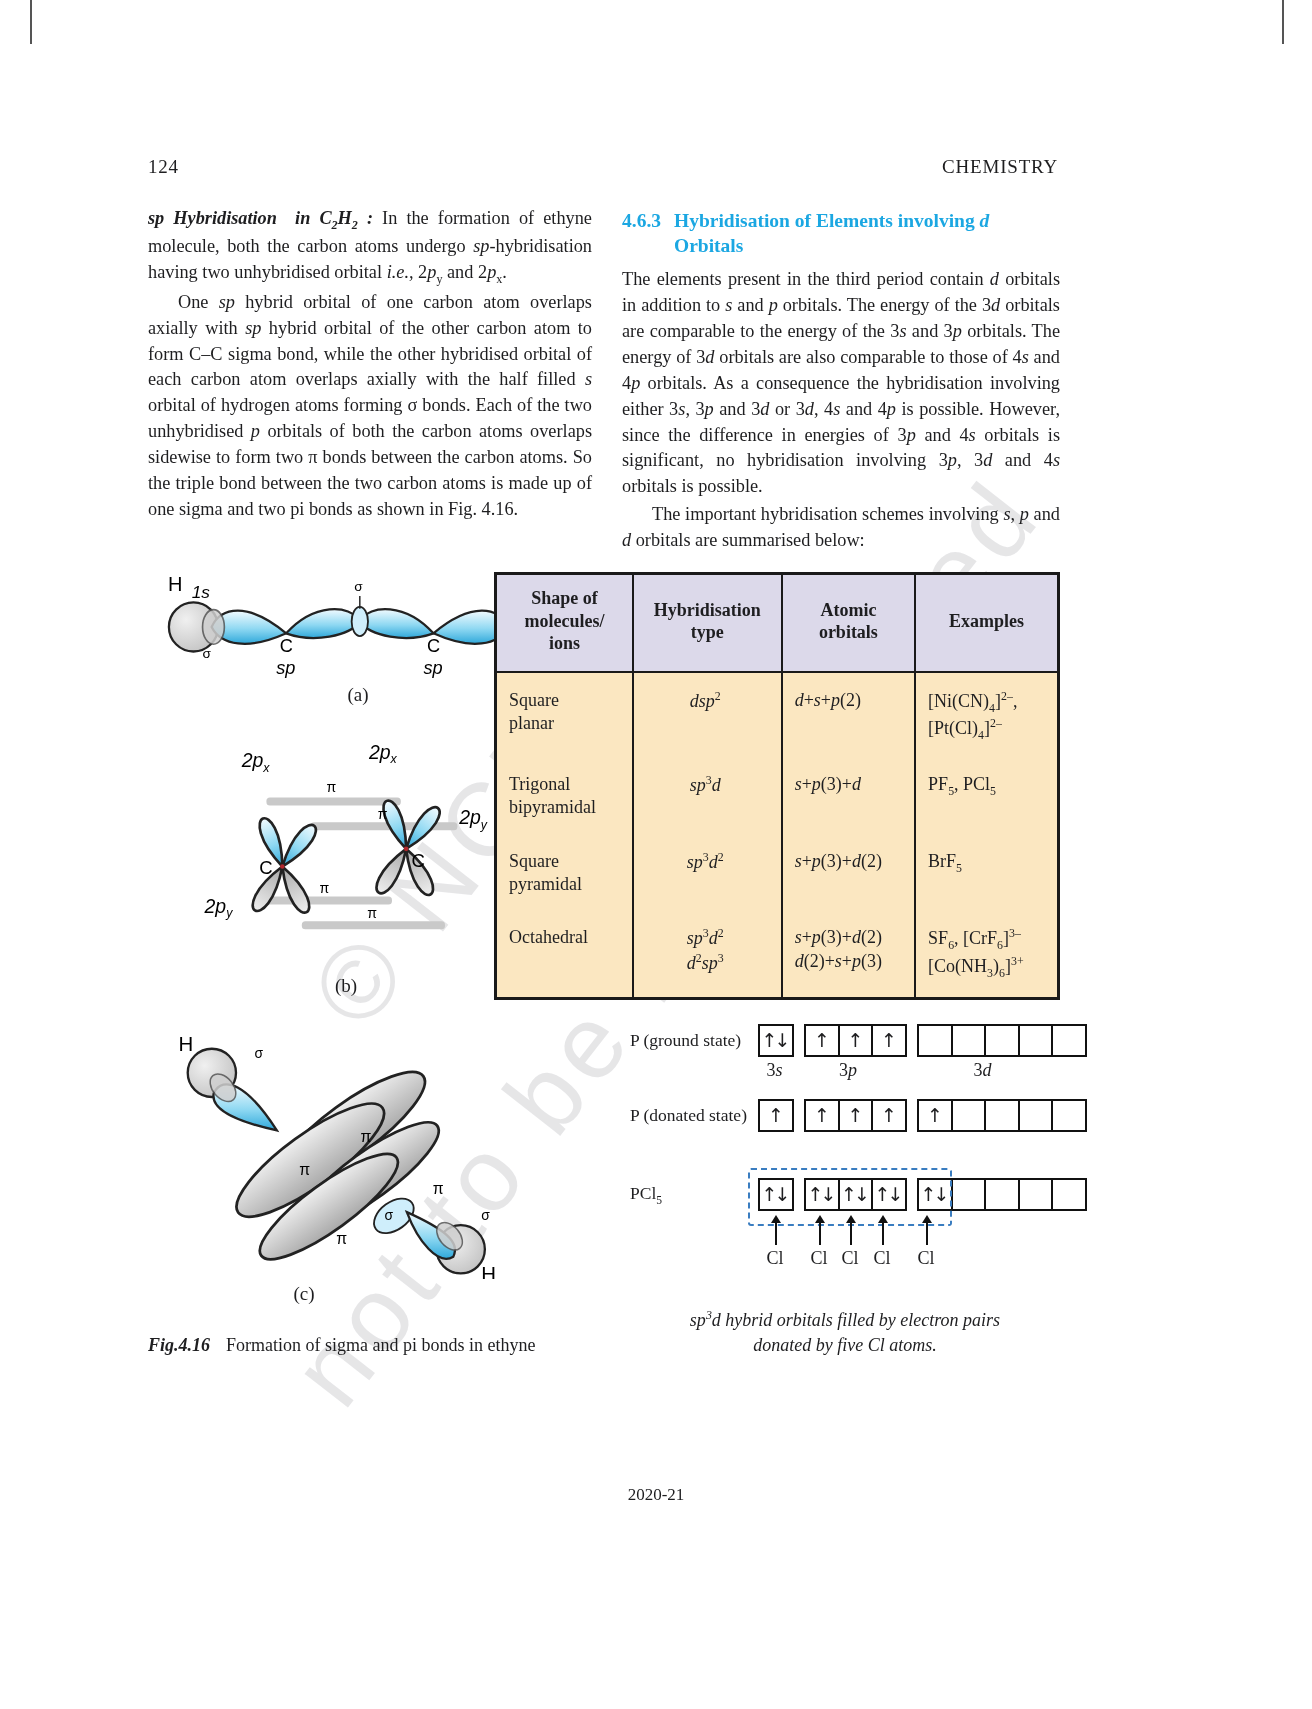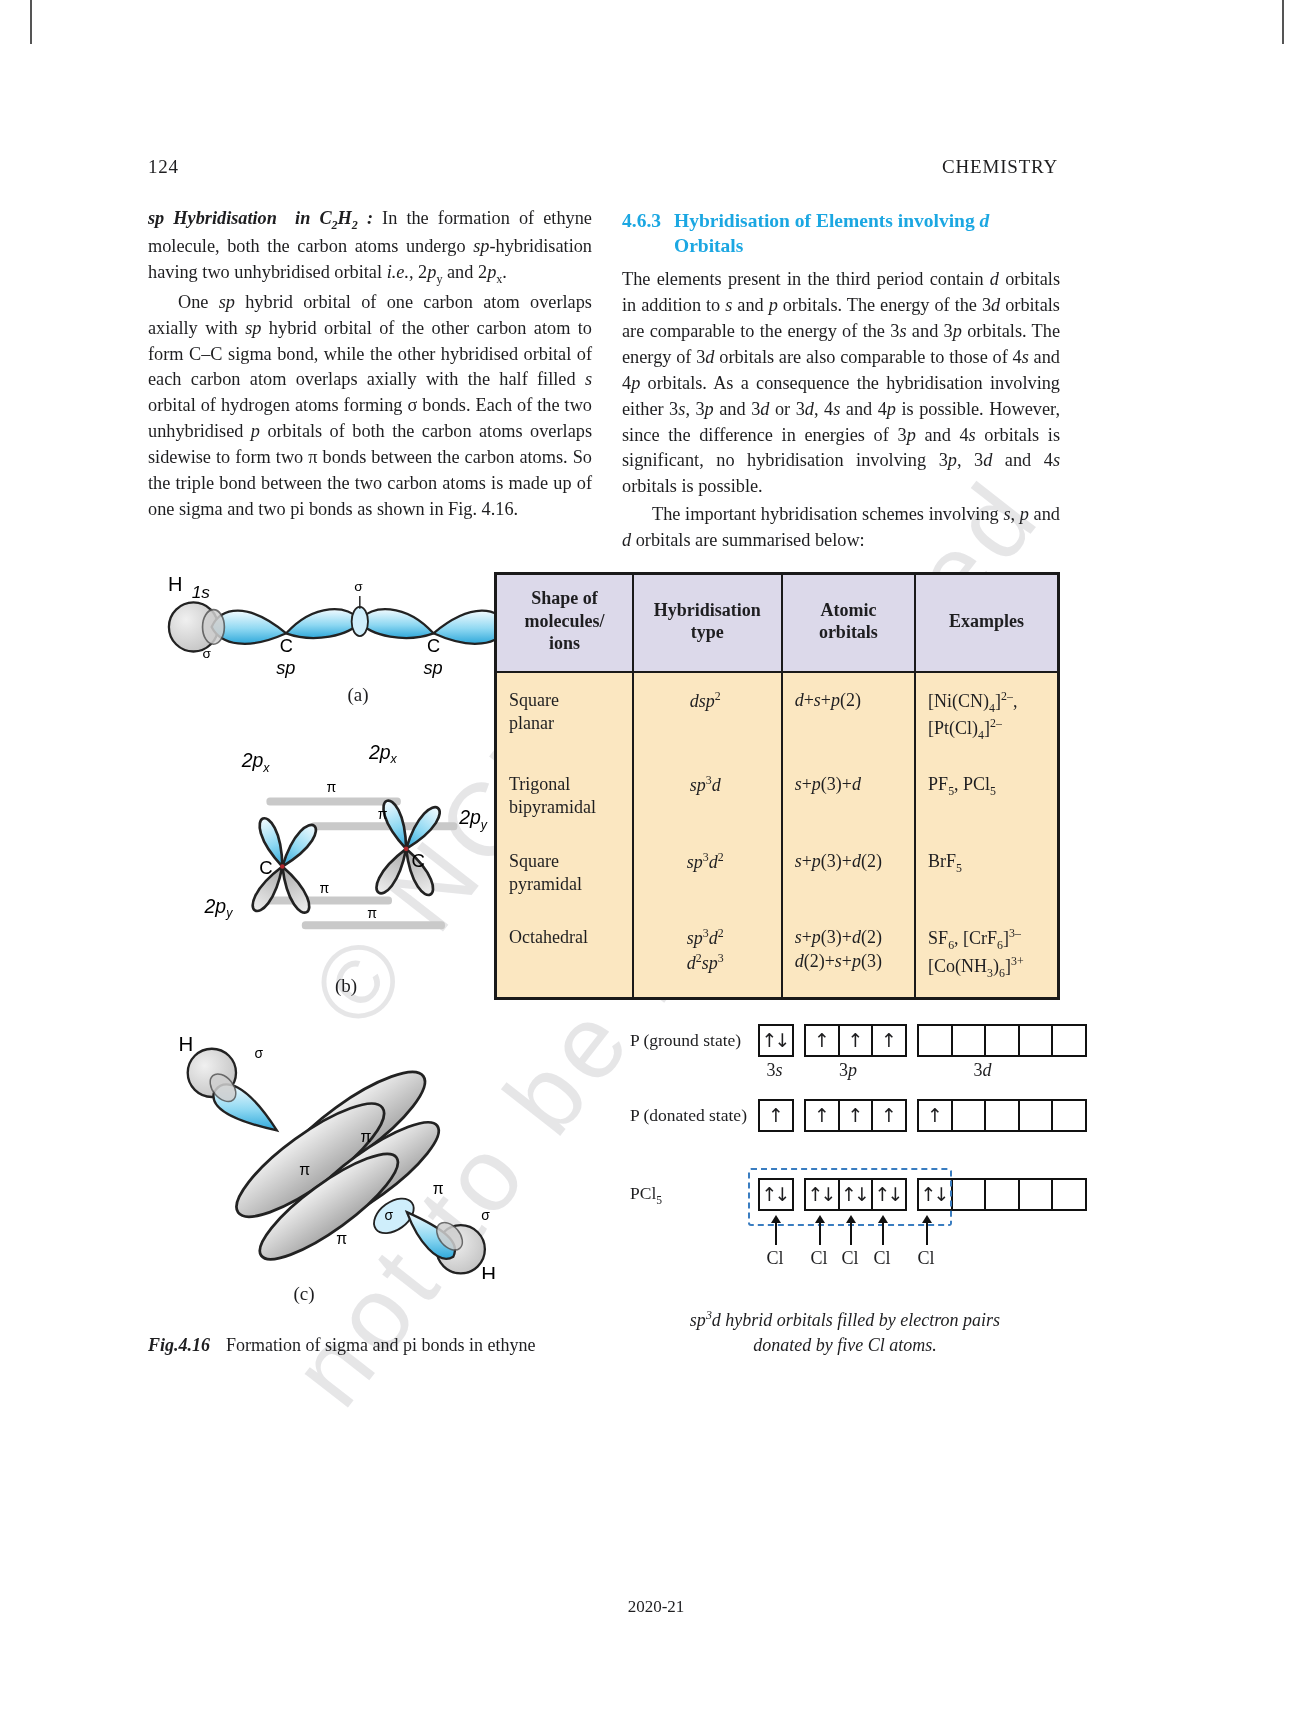--- a/index.html
+++ b/index.html
@@ -358,14 +358,14 @@
             <span class="cllab" style="left:168px;">Cl</span>
           </div>
         </div>
 
         <div class="orbcap"><i>sp</i><sup>3</sup><i>d</i> hybrid orbitals filled by electron pairs<br>donated by five Cl atoms.</div>
       </div>
 
     </div>
   </div>
 
-  <div style="position:absolute;left:0;top:1597px;width:100%;text-align:center;font-size:17px;z-index:2;">2020-21</div>
+  <div style="position:absolute;left:0;top:1485px;width:100%;text-align:center;font-size:17px;z-index:2;">2020-21</div>
 </div>
 
 </body></html>

